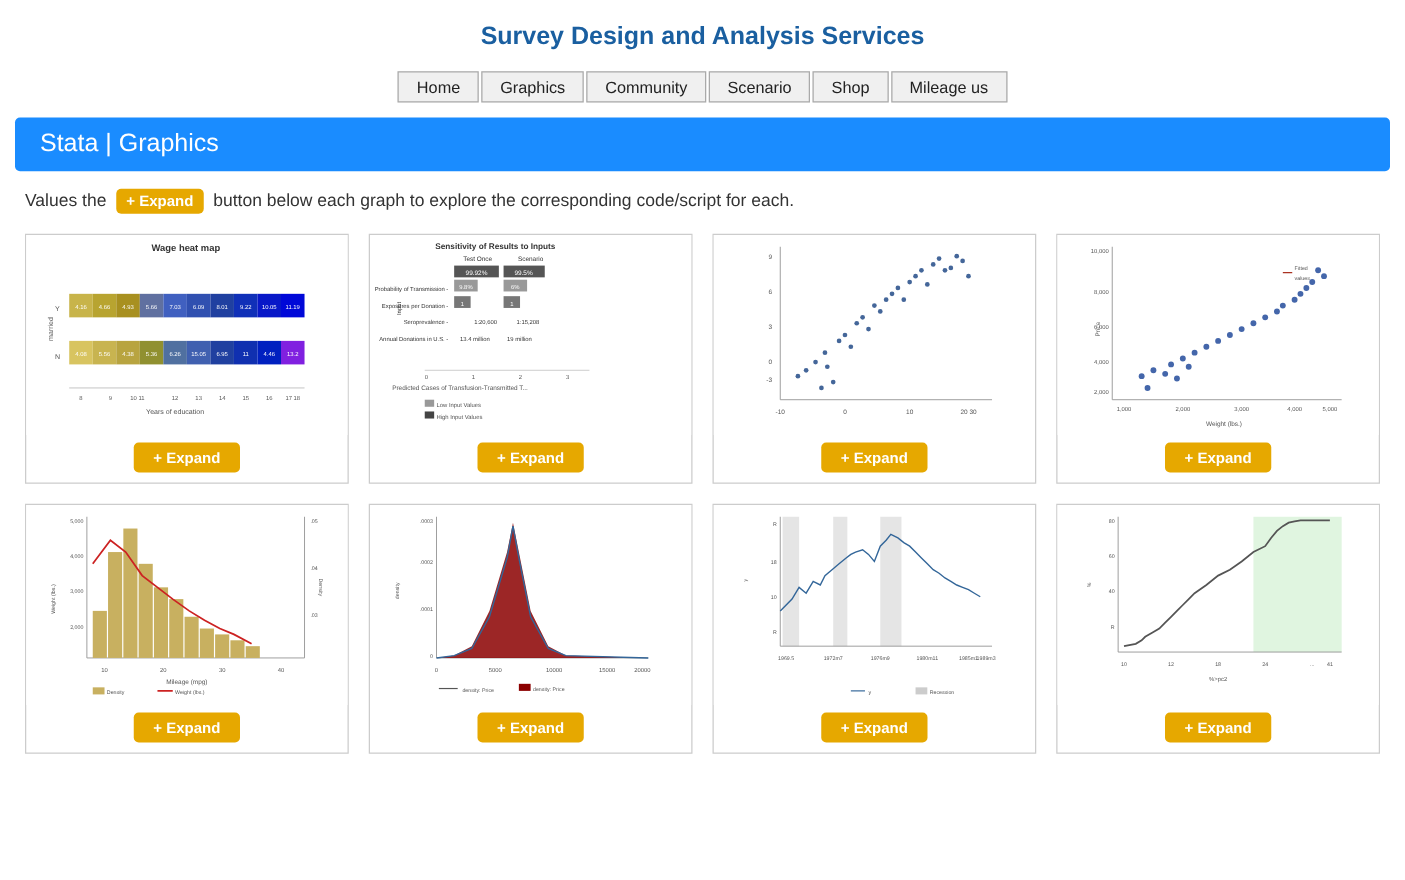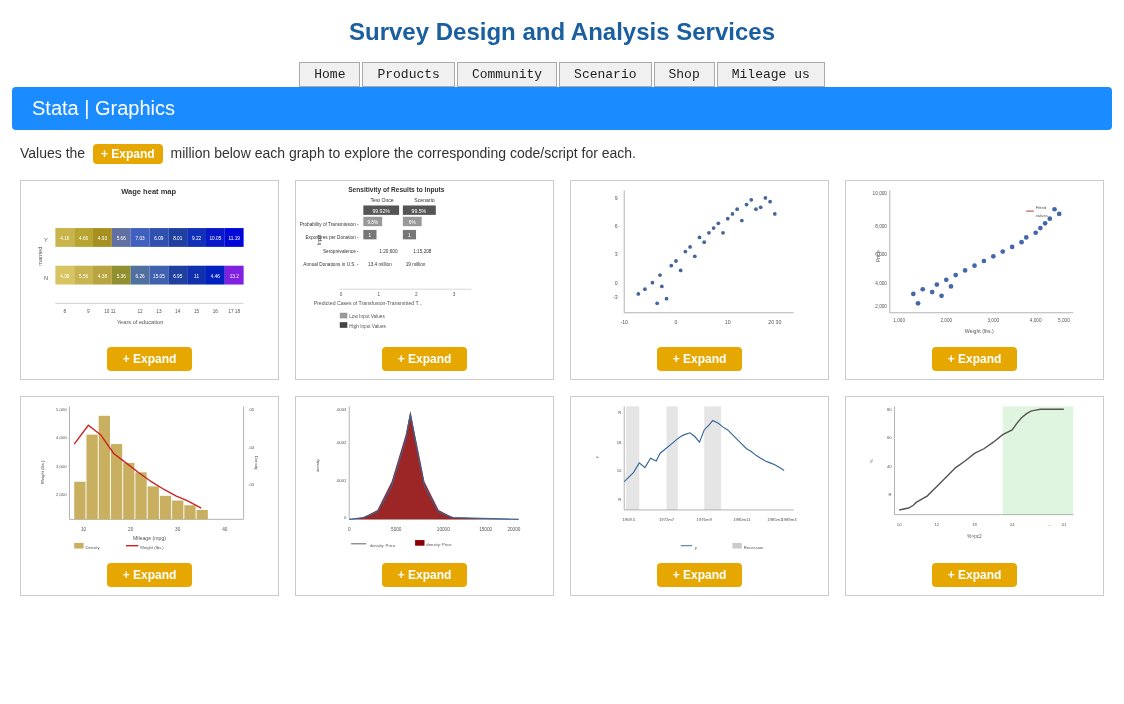--- a/index.html
+++ b/index.html
@@ -11,32 +11,32 @@
 
     
     .header {
       text-align: center;
       padding: 18px 10px 8px;
     }
     .logo-container {
       margin-bottom: 4px;
     }
     .site-title {
-      font-size: 24px;
+      font-size: 20px;
       font-weight: bold;
       color: #1a5fa0;
       margin-bottom: 8px;
     }
 
     
     .nav-bar {
       display: flex;
       justify-content: center;
       gap: 2px;
-      font-family: Liberation Mono, monospace;
+      margin-bottom: 12px;
     }
     .nav-item {
       background: #f0f0f0;
       border: 1px solid #aaa;
       padding: 4px 14px;
       font-size: 13px;
       color: #222;
       cursor: pointer;
       text-decoration: none;
     }
@@ -134,33 +134,33 @@
   </style>
 </head>
 <body>
 
 <div class="header">
   <div class="site-title">Survey Design and Analysis Services</div>
 </div>
 
 <div class="nav-bar">
   <a class="nav-item" href="#">Home</a>
-  <a class="nav-item" href="#">Products</a>
+  <a class="nav-item" href="#">Graphics</a>
   <a class="nav-item" href="#">Community</a>
   <a class="nav-item" href="#">Scenario</a>
   <a class="nav-item" href="#">Shop</a>
   <a class="nav-item" href="#">Mileage us</a>
 </div>
 
 <div class="page-title-bar">Stata | Graphics</div>
 
 <div class="intro-text">
   <span>Values the</span>
   <span class="expand-badge">+ Expand</span>
-  <span>million below each graph to explore the corresponding code/script for each.</span>
+  <span>button below each graph to explore the corresponding code/script for each.</span>
 </div>
 
 <div class="graph-grid">
 
   <div class="graph-card">
     <div class="graph-image g1">
       <svg width="100%" height="100%" viewBox="0 0 240 170">
         <text x="90" y="14" font-size="8" font-weight="bold" fill="#333">Wage heat map</text>
 
         <text x="6" y="90" font-size="6" fill="#555" transform="rotate(-90,6,90)">married</text>

